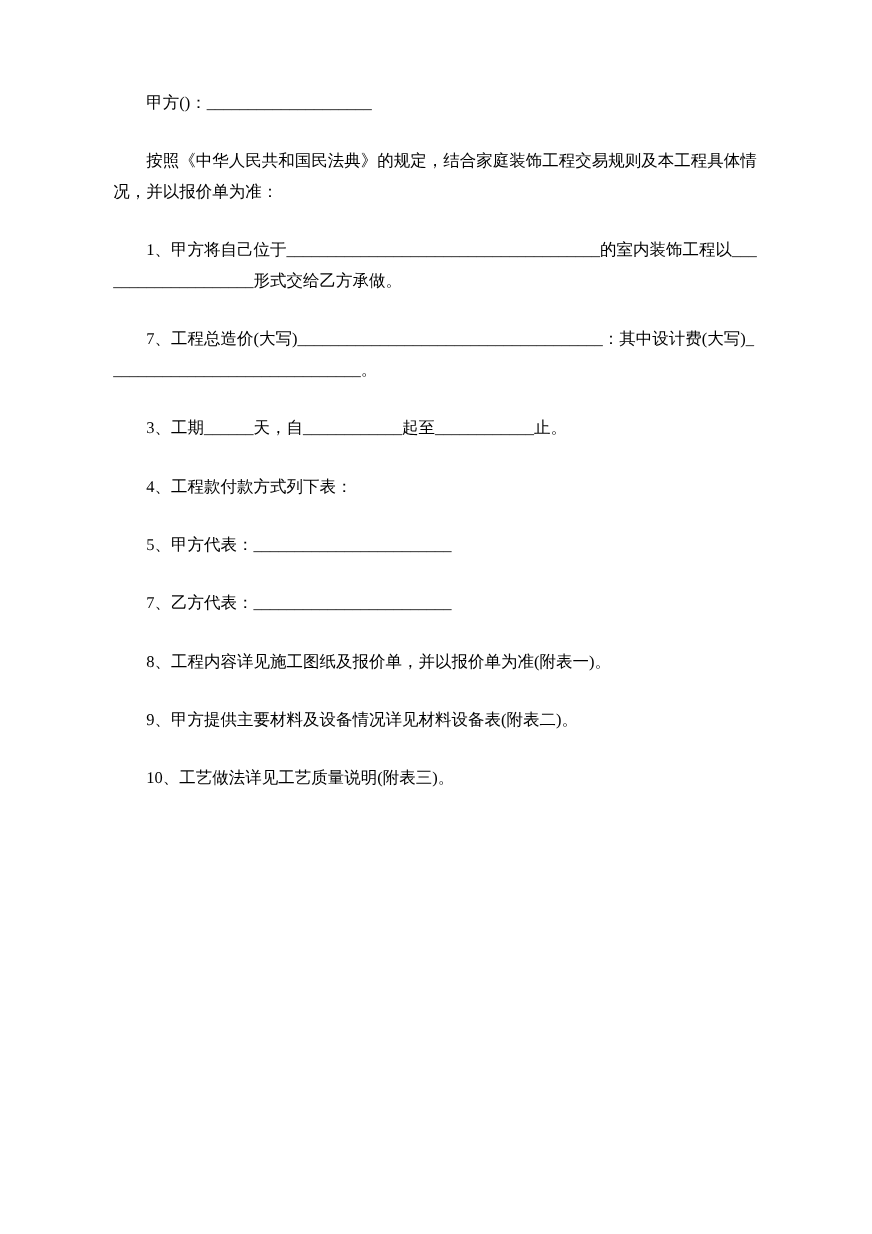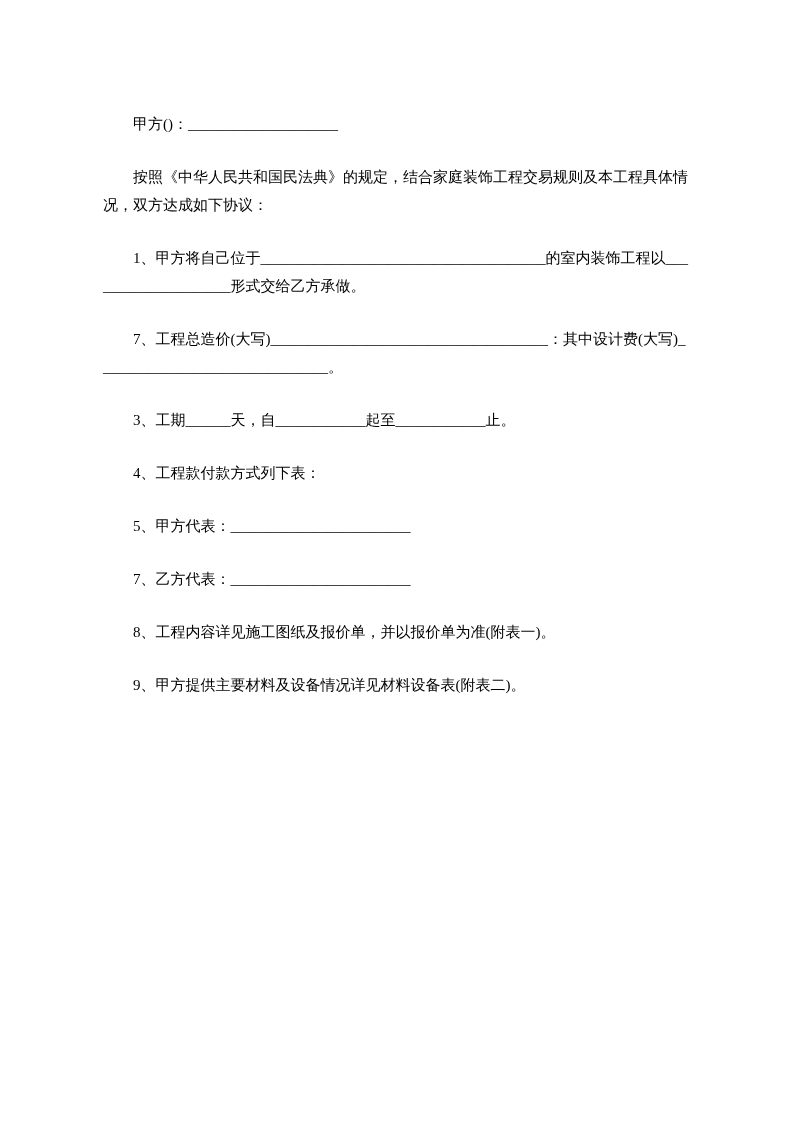--- a/index.html
+++ b/index.html
@@ -11,43 +11,44 @@
     width: 793px;
     height: 1122px;
     font-family: "Liberation Serif", "DejaVu Serif", serif;
     color: #000000;
     overflow: hidden;
   }
   .page {
     box-sizing: border-box;
     width: 793px;
     height: 1122px;
-    padding: 110px 103px 40px 103px;
+    padding: 80px 103px 40px 103px;
     background: #ffffff;
   }
   .para {
     font-size: 15px;
     line-height: 28px;
     margin: 0 0 25px 0;
     text-indent: 2em;
     word-break: break-all;
     white-space: normal;
     text-align: left;
   }
   .heading {
     font-weight: normal;
   }
 </style>
 </head>
 <body>
 
 <div class="page">
   <p class="para">甲方()：____________________</p>
-  <p class="para">按照《中华人民共和国民法典》的规定，结合家庭装饰工程交易规则及本工程具体情况，双方达成如下协议：</p>
+  <p class="para">按照《中华人民共和国民法典》的规定，结合家庭装饰工程交易规则及本工程具体情况，并以报价单为准：</p>
   <p class="para">1、甲方将自己位于______________________________________的室内装饰工程以____________________形式交给乙方承做。</p>
   <p class="para">7、工程总造价(大写)_____________________________________：其中设计费(大写)_______________________________。</p>
   <p class="para">3、工期______天，自____________起至____________止。</p>
   <p class="para">4、工程款付款方式列下表：</p>
   <p class="para">5、甲方代表：________________________</p>
   <p class="para">7、乙方代表：________________________</p>
   <p class="para">8、工程内容详见施工图纸及报价单，并以报价单为准(附表一)。</p>
   <p class="para">9、甲方提供主要材料及设备情况详见材料设备表(附表二)。</p>
+  <p class="para">10、工艺做法详见工艺质量说明(附表三)。</p>
 </div>
 
 </body></html>

